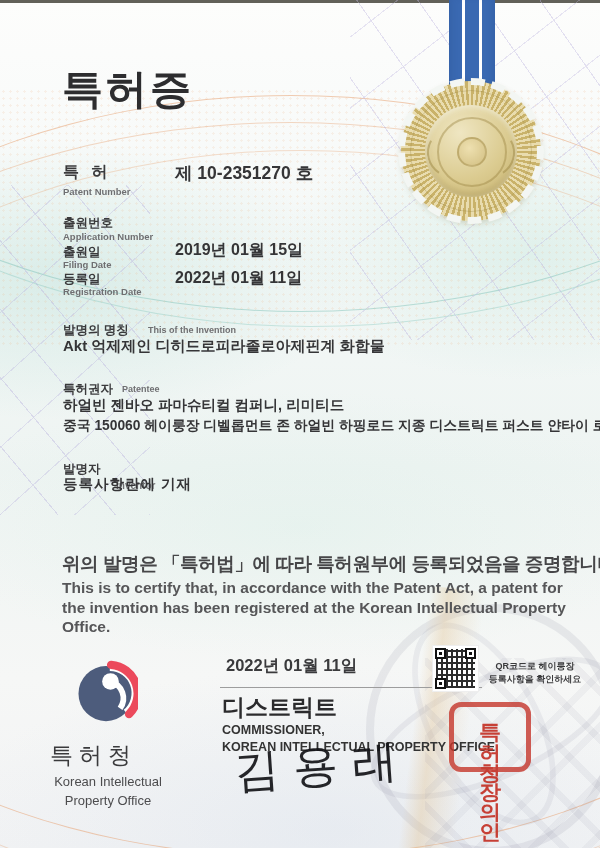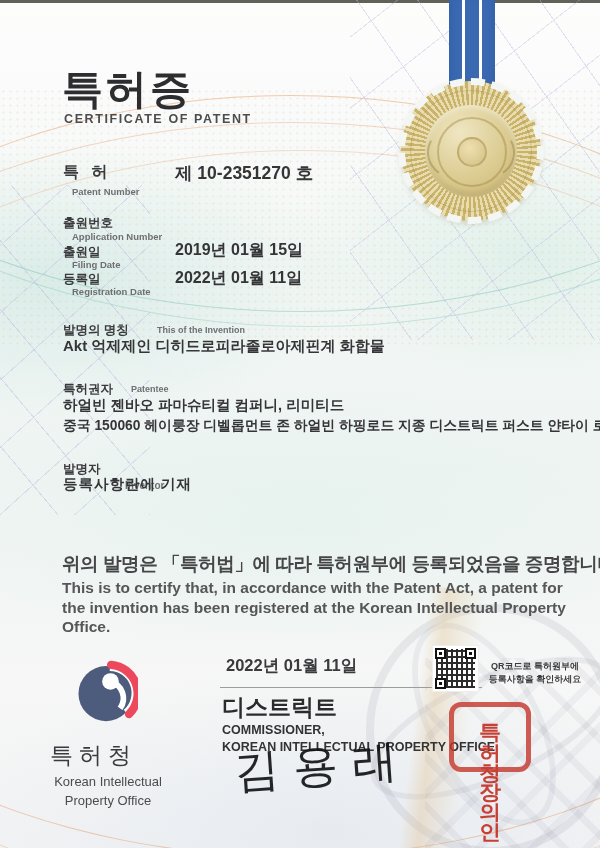--- a/index.html
+++ b/index.html
@@ -64,21 +64,21 @@
   .medal .core{position:absolute;left:56px;top:56px;width:26px;height:26px;border-radius:50%;
     border:2px solid rgba(150,128,60,.40);background:radial-gradient(circle at 40% 35%, #eee0b0, #d2bf82);}
   .medal .laurelL,.medal .laurelR{position:absolute;top:48px;width:42px;height:44px;border-radius:50%;border:2px solid transparent;}
   .medal .laurelL{left:26px;border-left-color:rgba(150,128,60,.45);transform:rotate(-14deg);}
   .medal .laurelR{right:26px;border-right-color:rgba(150,128,60,.45);transform:rotate(14deg);}
   
   .abs{position:absolute;white-space:nowrap;}
   .title-kr{left:62px;top:62px;font-size:41px;font-weight:800;letter-spacing:3px;color:#2d2d2f;}
   .title-en{left:64px;top:112px;font-size:12.5px;font-weight:700;letter-spacing:1.6px;color:#4c4c4e;}
   .lab{font-weight:700;color:#3a3a3c;}
-  .sub{font-size:9.5px;font-weight:600;color:#6f6f72;margin-left:9px;}
+  .sub{font-size:9.5px;font-weight:600;color:#6f6f72;}
   .val{font-weight:700;color:#353537;}
   .f0l{left:63px;top:162px;font-size:16px;letter-spacing:4px;}
   .f0s{left:63px;top:186px;}
   .f0v{left:175px;top:161px;font-size:17.5px;}
   .f1l{left:63px;top:215px;font-size:12.5px;}
   .f1s{left:63px;top:231px;}
   .f1v{left:175px;top:211px;font-size:16px;}
   .f2l{left:63px;top:244px;font-size:12.5px;}
   .f2s{left:63px;top:259px;}
   .f2v{left:175px;top:240px;font-size:16px;}
@@ -153,21 +153,20 @@
       <div class="teeth"></div>
       <div class="ringo"></div>
     <div class="inner"></div>
       <div class="ringi"></div>
     <div class="laurelL"></div>
       <div class="laurelR"></div>
     <div class="core"></div>
   </div>
 
   <div class="abs title-kr">특허증</div>
-  <div class="abs title-en">CERTIFICATE OF PATENT</div>
 
   <div class="abs lab f0l">특 허</div>
   <div class="abs sub f0s">Patent Number</div>
   <div class="abs val f0v">제 10-2351270 호</div>
 
   <div class="abs lab f1l">출원번호</div>
   <div class="abs sub f1s">Application Number</div>
 
   <div class="abs lab f2l">출원일</div>
   <div class="abs sub f2s">Filing Date</div>
@@ -200,21 +199,21 @@
   <div class="abs comm-en2">KOREAN INTELLECTUAL PROPERTY OFFICE</div>
   <div class="abs signature">김용래</div>
 
   <div class="abs qr">
     <div class="data"></div>
     <div class="fp tl"></div>
       <div class="fp tr"></div>
       <div class="fp bl"></div>
   </div>
   <div class="abs qr-cap">
-    <span>QR코드로 특허원부에</span><br>
+    <span>QR코드로 헤이룽장</span><br>
     <span>등록사항을 확인하세요</span>
   </div>
 
   <div class="abs seal">
     <div class="txt">특허청장의인</div>
   </div>
 
   <div class="abs emblem">
     <svg viewBox="0 0 100 104" width="64" height="68" aria-hidden="true">
       <circle cx="50" cy="53" r="43" fill="#4d5c7c"></circle>

